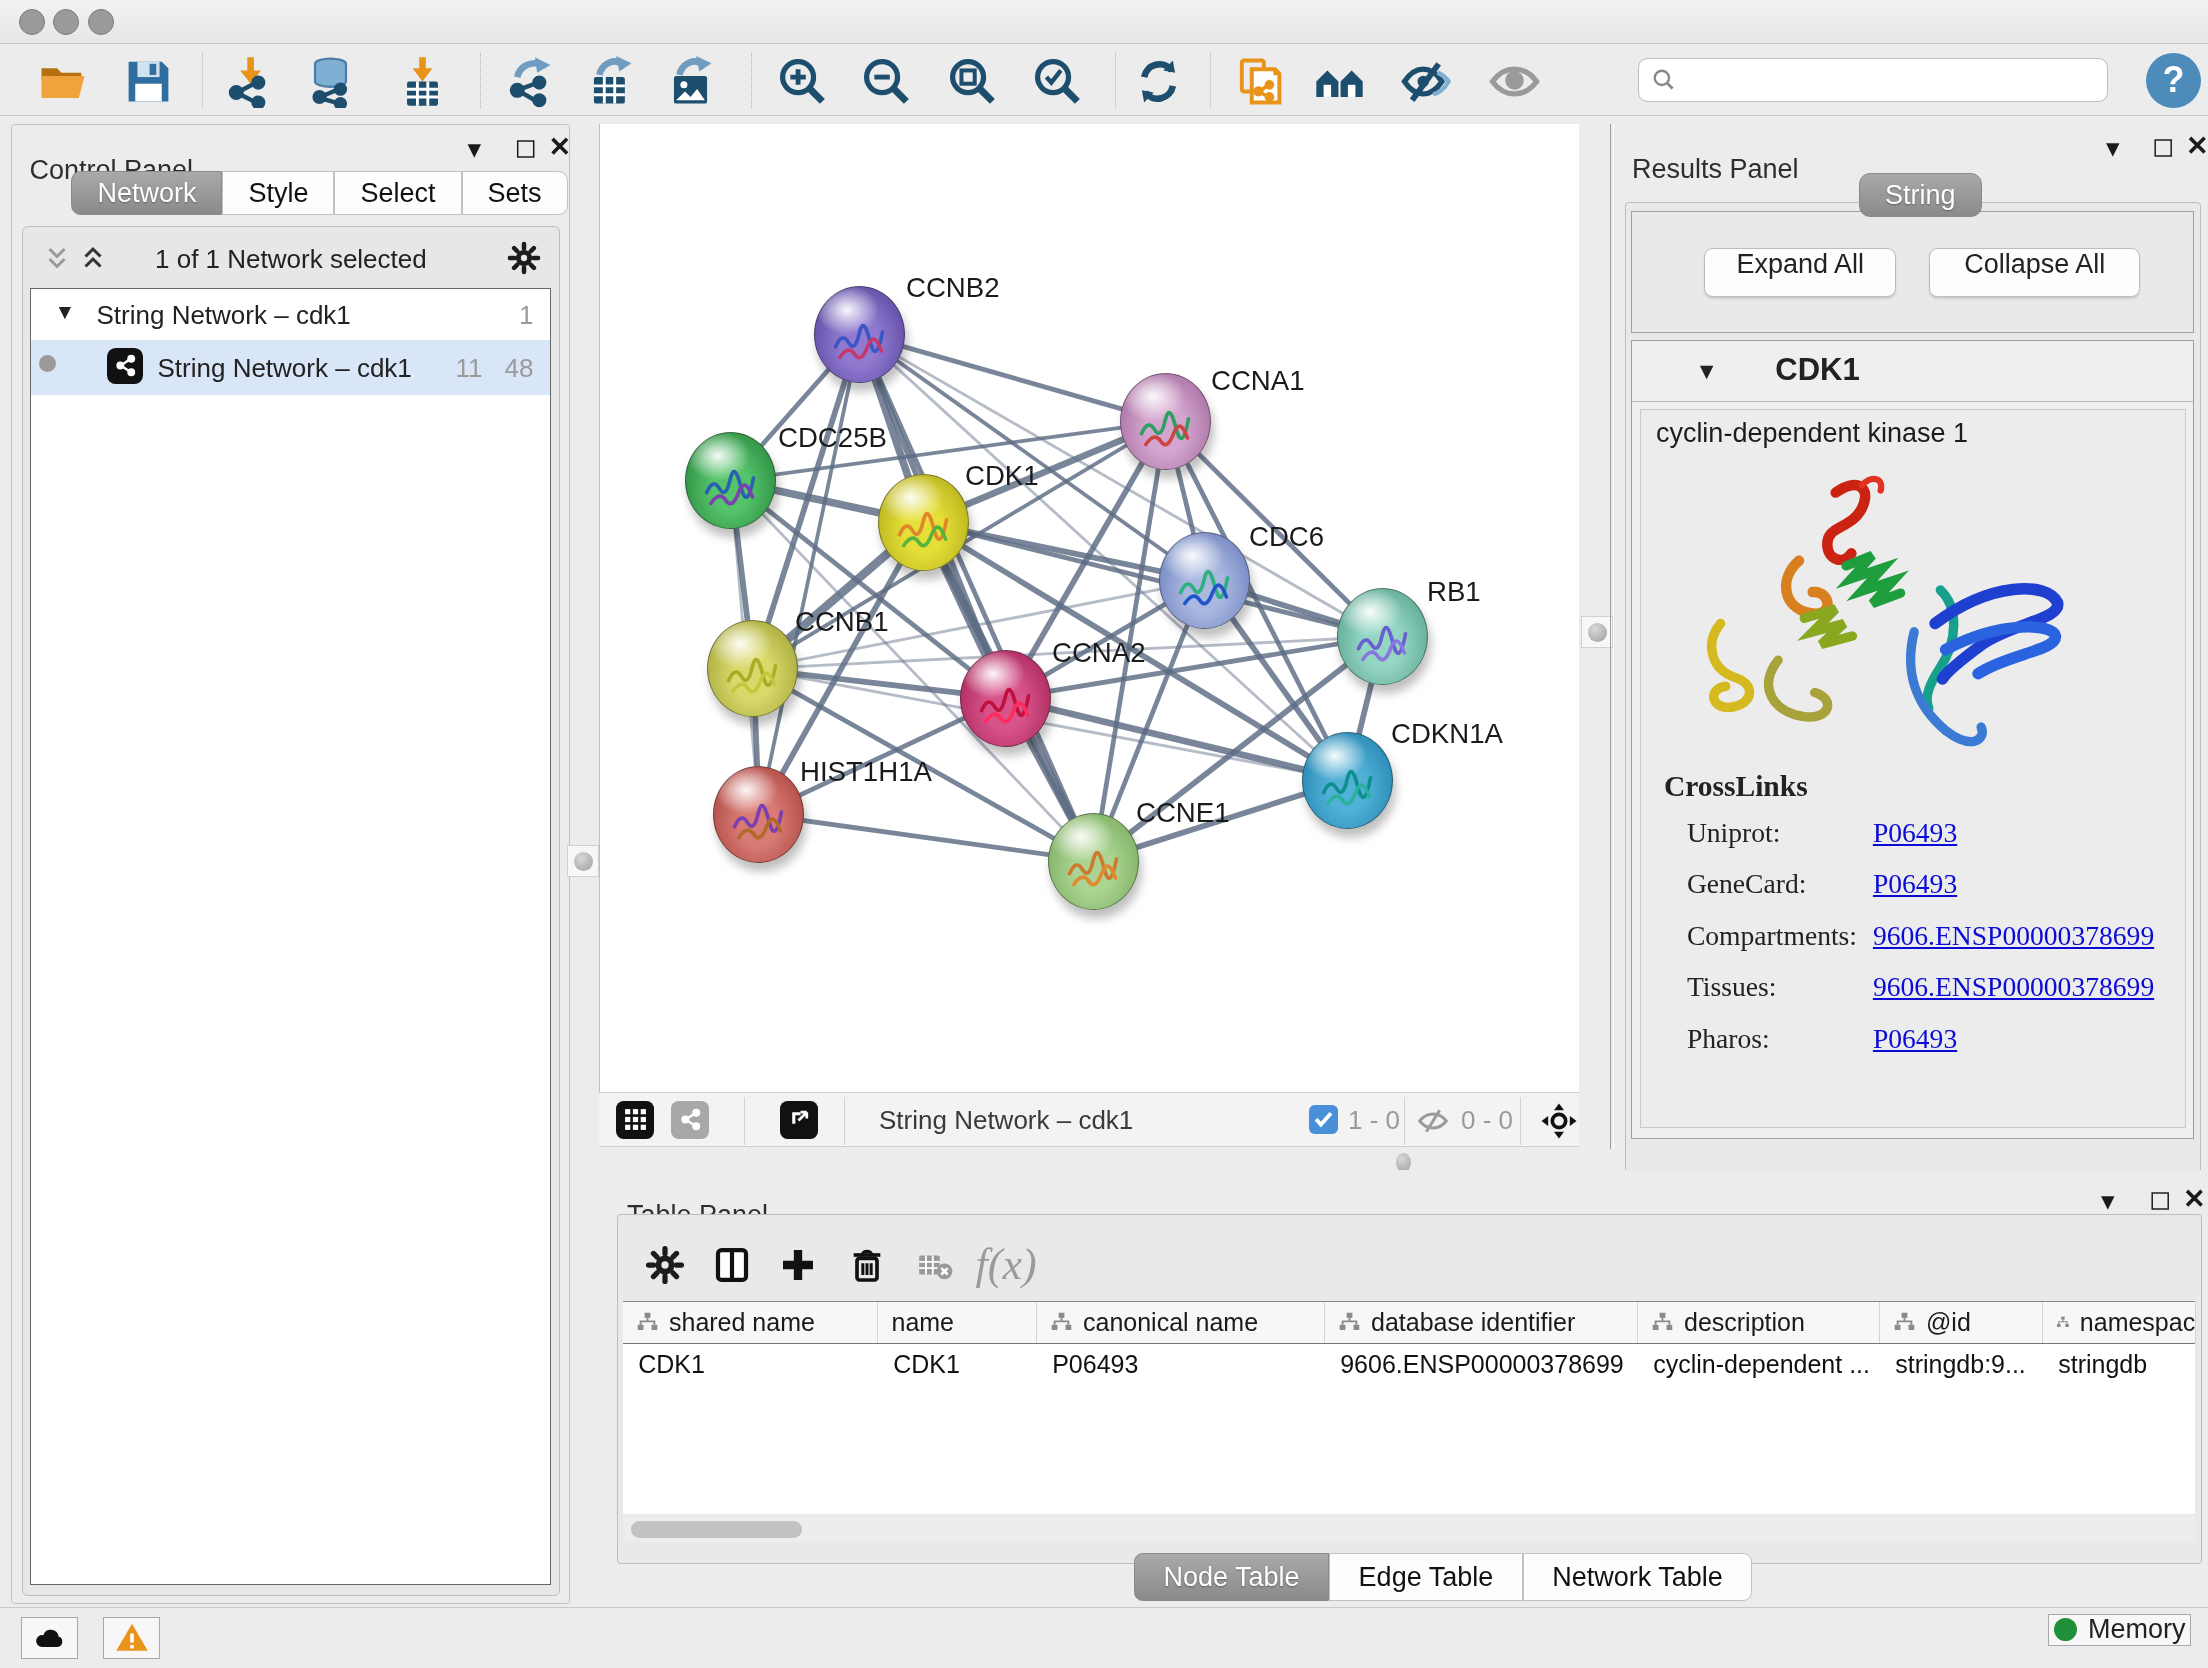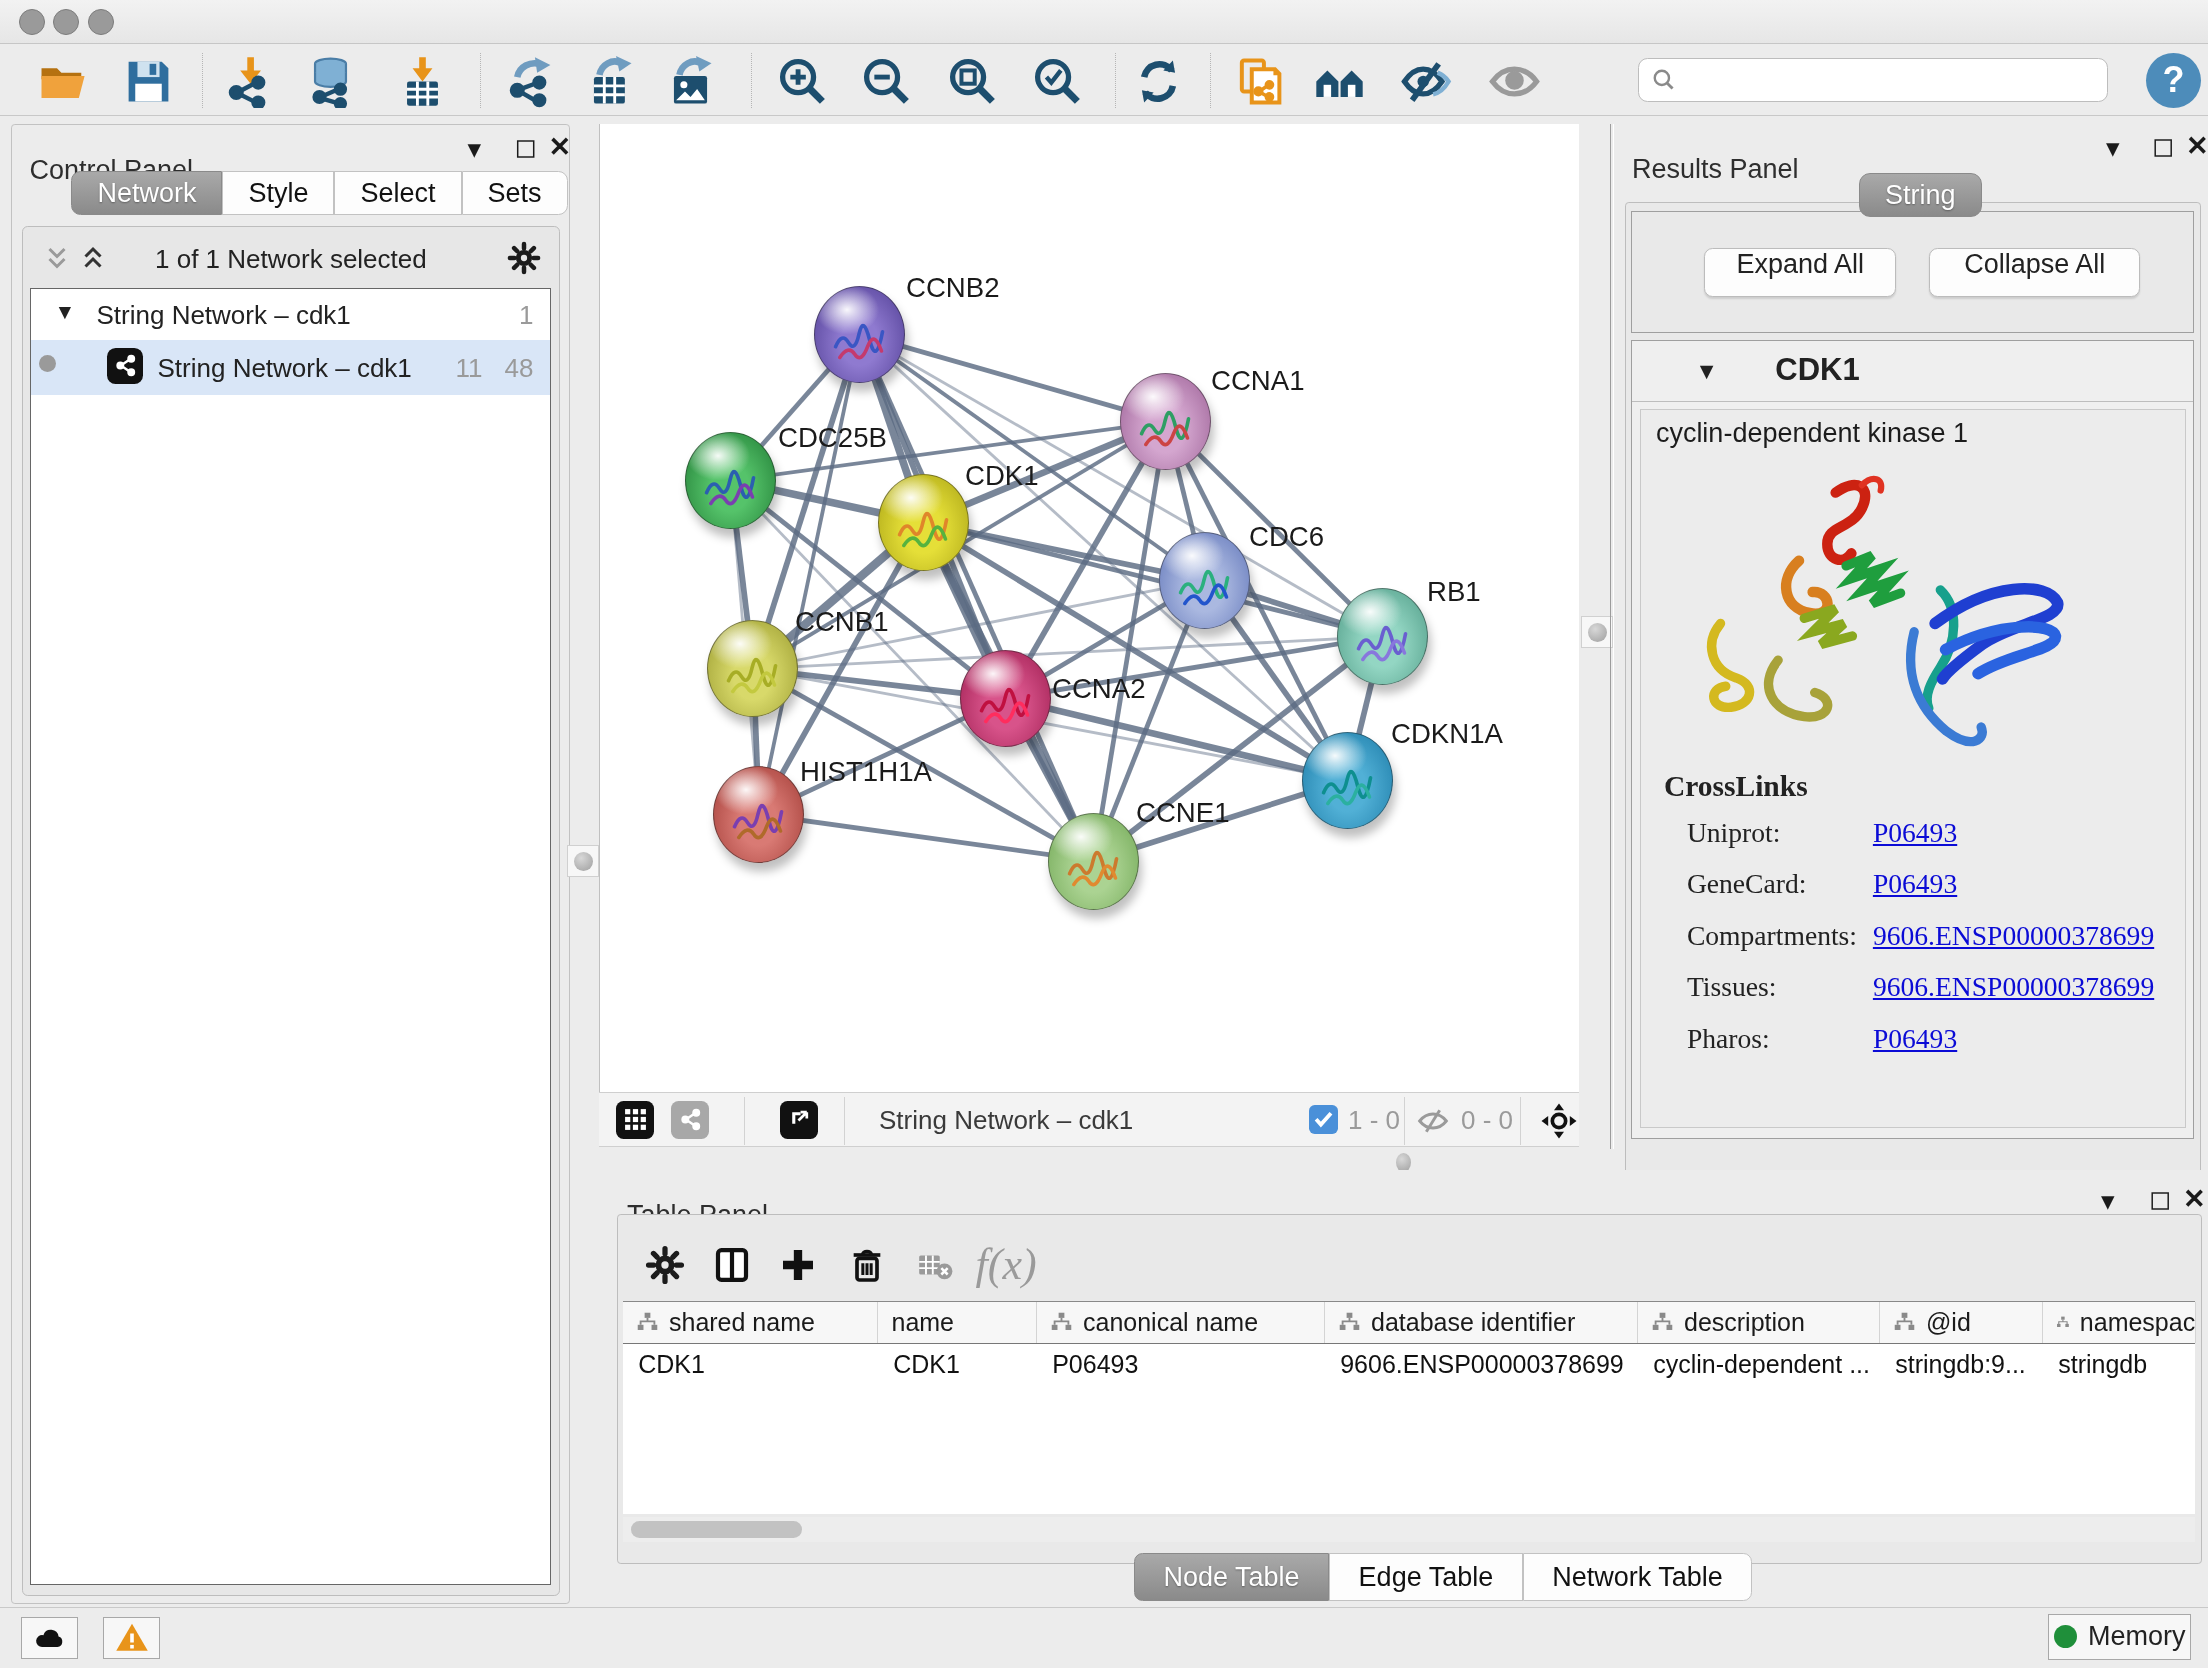--- a/index.html
+++ b/index.html
@@ -114,21 +114,21 @@
   #tp-thumb { position:absolute; left:7.6px; top:3.8px; width:171px; height:17px; background:#c2c2c2; border-radius:8.6px; }
   #tp-tabs { position:absolute; left:528px; top:383px; }
   #tp-tabs .tab { padding:7.6px 28.5px; }
   #tp-tabs .tab:first-child { border-radius:8.6px 0 0 8.6px; }
   #tp-tabs .tab:last-child { border-radius:0 8.6px 8.6px 0; }
   
   #statusbar { position:absolute; left:0; top:1607px; width:2208px; height:61px;
     background:#ececec; border-top:1px solid #c9c9c9; }
   .sb-btn { position:absolute; top:8.6px; height:42px; background:#f7f7f7; border:1px solid #a8a8a8;
     display:flex; align-items:center; justify-content:center; }
-  #memory-btn { left:2048px; width:143px; height:46px; top:5.7px; font-size:27px; gap:11.4px; }
+  #memory-btn { left:2048px; width:143px; height:32px; top:5.7px; font-size:27px; gap:11.4px; }
   .green-dot { width:23px; height:23px; border-radius:50%; background:#1f8f3a; }
 </style>
 </head>
 <body>
 
 <div id="window">
 
   <div class="titlebar">
     <div class="tl-dot" style="left:19px"></div>
     <div class="tl-dot" style="left:53px"></div>
@@ -477,21 +477,21 @@
         </div>
         <div class="node-label" style="left: 195px; top: 482px;">CCNB1</div>
         <div class="node" style="left: 360px; top: 526px; width: 91px; height: 97px; background: radial-gradient(58% 42% at 36% 24%, rgba(255, 255, 255, 0.95), rgba(255, 255, 255, 0) 62%), radial-gradient(at 50% 58%, rgb(216, 83, 138) 30%, rgb(156, 28, 79) 100%);">
           <svg viewBox="0 0 60 60">
             <g fill="none" stroke-width="3.4" stroke-linecap="round">
               <path d="M8 36 q6 -14 12 -4 t10 -8 t10 6 t12 -8" stroke="#c01040"></path>
               <path d="M12 46 q8 -12 14 -3 t12 -7 t13 4" stroke="#ff2d5e"></path>
             </g>
           </svg>
         </div>
-        <div class="node-label" style="left: 452px; top: 513px; margin-top: 36px;">CCNA2</div>
+        <div class="node-label" style="left: 452px; top: 513px;">CCNA2</div>
         <div class="node" style="left: 702px; top: 608px; width: 91px; height: 97px; background: radial-gradient(58% 42% at 36% 24%, rgba(255, 255, 255, 0.95), rgba(255, 255, 255, 0) 62%), radial-gradient(at 50% 58%, rgb(81, 176, 214) 30%, rgb(27, 122, 166) 100%);">
           <svg viewBox="0 0 60 60">
             <g fill="none" stroke-width="3.4" stroke-linecap="round">
               <path d="M8 36 q6 -14 12 -4 t10 -8 t10 6 t12 -8" stroke="#0e8f8f"></path>
               <path d="M12 46 q8 -12 14 -3 t12 -7 t13 4" stroke="#2bb0a0"></path>
             </g>
           </svg>
         </div>
         <div class="node-label" style="left: 791px; top: 594px;">CDKN1A</div>
         <div class="node" style="left: 113px; top: 642px; width: 91px; height: 97px; background: radial-gradient(58% 42% at 36% 24%, rgba(255, 255, 255, 0.95), rgba(255, 255, 255, 0) 62%), radial-gradient(at 50% 58%, rgb(217, 122, 116) 30%, rgb(160, 58, 52) 100%);">

